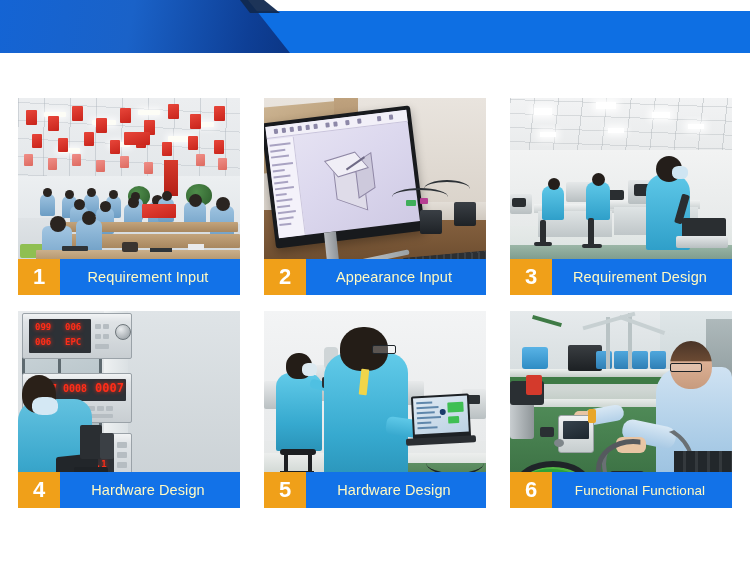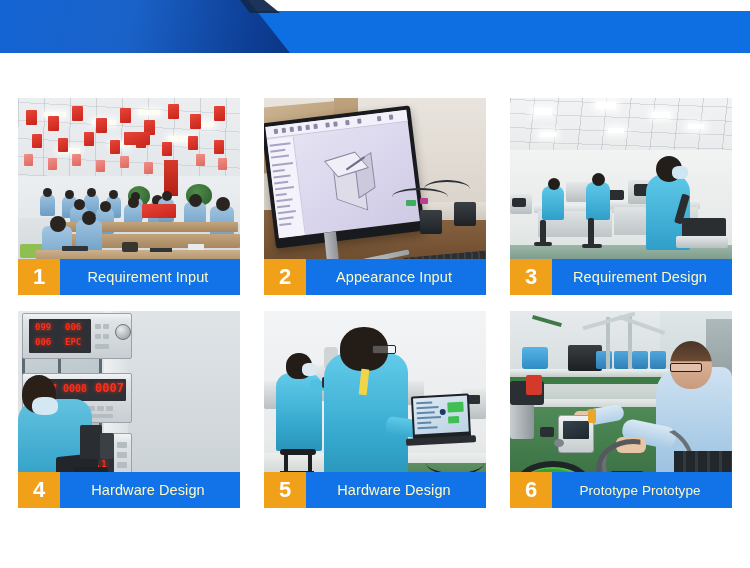--- a/index.html
+++ b/index.html
@@ -849,18 +849,18 @@
         <div style="position:absolute;left:86px;top:128px;width:64px;height:50px;border:5px solid #55595e;border-radius:50%;clip-path:polygon(0 0,60% 0,60% 100%,0 100%);"></div>
         <div class="coil"></div>
         <div style="position:absolute;left:10px;top:158px;width:52px;height:22px;border:5px solid #2fa23a;border-radius:50%;"></div>
         <div class="blackmod"></div>
         <div style="position:absolute;left:30px;top:116px;width:14px;height:10px;background:#2a2f33;border-radius:2px;"></div>
         <div style="position:absolute;left:44px;top:128px;width:10px;height:8px;background:#7e868a;border-radius:50%;"></div>
         <div style="position:absolute;left:100px;top:160px;width:34px;height:16px;background:#22272b;border-radius:3px;"></div>
       </div>
       <div class="labelbar">
         <div class="num">6</div>
-        <div class="lbl small">Prototype Prototype</div>
+        <div class="lbl small">Functional Functional</div>
       </div>
     </div>
 
   </div>
 </div>
 
 </body></html>

